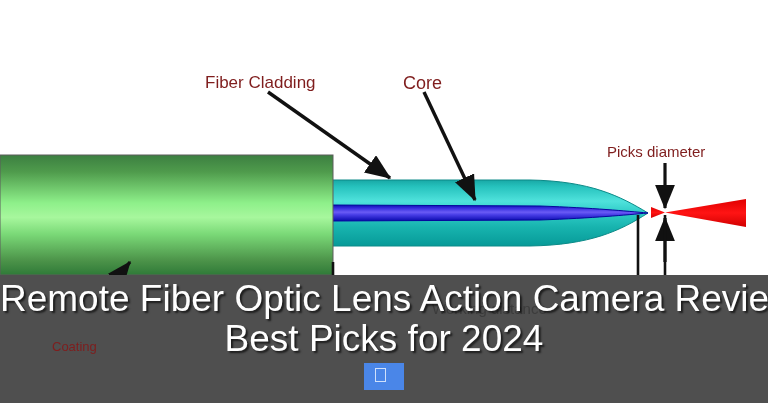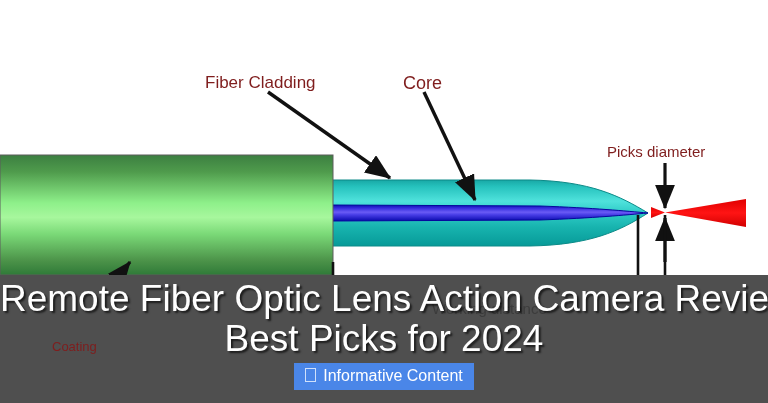--- a/index.html
+++ b/index.html
@@ -199,17 +199,17 @@
 
   <div class="diag-label" id="lbl-working">Working distance</div>
 
   <div id="title-block">
     <div class="title-line">Remote Fiber Optic Lens Action Camera Review</div>
     <div class="title-line">Best Picks for 2024</div>
   </div>
 
   <div id="badge-wrap">
     <span id="badge">
-      <span class="bx"></span><span>Informative Content</span>
+      <span class="bx"></span>
     </span>
   </div>
 
 </div>
 
 </body></html>

